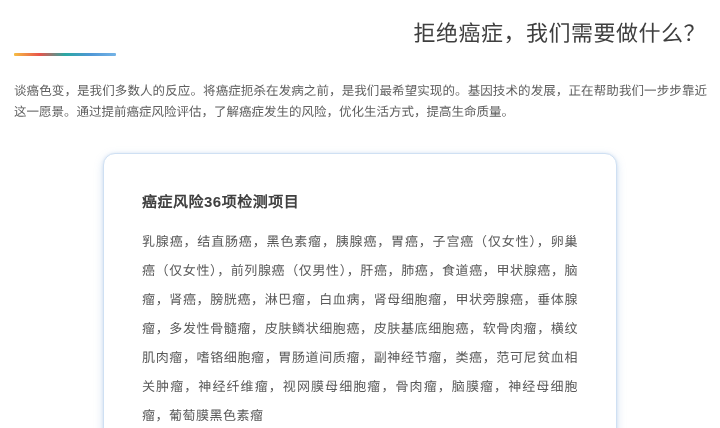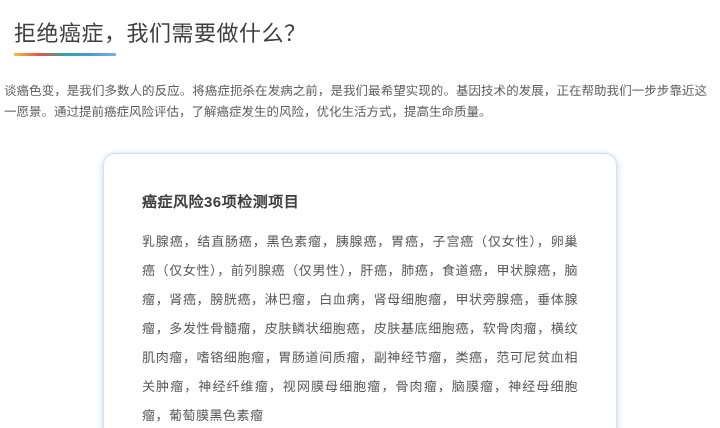--- a/index.html
+++ b/index.html
@@ -23,21 +23,21 @@
   .title-underline {
     margin: 6px 0 0 14px;
     width: 102px;
     height: 3px;
     border-radius: 1px;
     
     background: #5b9bd5;
   }
 
   .intro {
-    margin: 25px 13px 0 4px;
+    margin: 25px 13px 0 14px;
     font-size: 12.5px;
     color: #5e5e5e;
     line-height: 21px;
     text-align: justify;
   }
 
   .card {
     box-sizing: border-box;
     width: 514px;
     margin: 30px auto 0 auto;
@@ -61,21 +61,21 @@
     line-height: 29px;
     text-align: justify;
     letter-spacing: 0.5px;
   }
 </style>
 </head>
 <body>
 
 <div class="page">
 
-  <h1 class="page-title" style="color: rgb(63, 63, 63);">拒绝癌症，我们需要做什么？</h1>
+  <h1 class="page-title" style="color: rgb(63, 63, 63); text-align: right;">拒绝癌症，我们需要做什么？</h1>
 
   <div class="title-underline" style="background: linear-gradient(90deg, rgb(246, 189, 67), rgb(232, 84, 75), rgb(42, 168, 163), rgb(79, 151, 214), rgb(116, 179, 230));"></div>
 
   <p class="intro" style="color: rgb(94, 94, 94);">谈癌色变，是我们多数人的反应。将癌症扼杀在发病之前，是我们最希望实现的。基因技术的发展，正在帮助我们一步步靠近这一愿景。通过提前癌症风险评估，了解癌症发生的风险，优化生活方式，提高生命质量。</p>
 
   <div class="card" style="border-color: rgb(207, 224, 243);">
     <h2 class="card-title">癌症风险36项检测项目</h2>
     <p class="card-body">乳腺癌，结直肠癌，黑色素瘤，胰腺癌，胃癌，子宫癌（仅女性），卵巢癌（仅女性），前列腺癌（仅男性），肝癌，肺癌，食道癌，甲状腺癌，脑瘤，肾癌，膀胱癌，淋巴瘤，白血病，肾母细胞瘤，甲状旁腺癌，垂体腺瘤，多发性骨髓瘤，皮肤鳞状细胞癌，皮肤基底细胞癌，软骨肉瘤，横纹肌肉瘤，嗜铬细胞瘤，胃肠道间质瘤，副神经节瘤，类癌，范可尼贫血相关肿瘤，神经纤维瘤，视网膜母细胞瘤，骨肉瘤，脑膜瘤，神经母细胞瘤，葡萄膜黑色素瘤</p>
   </div>
 

